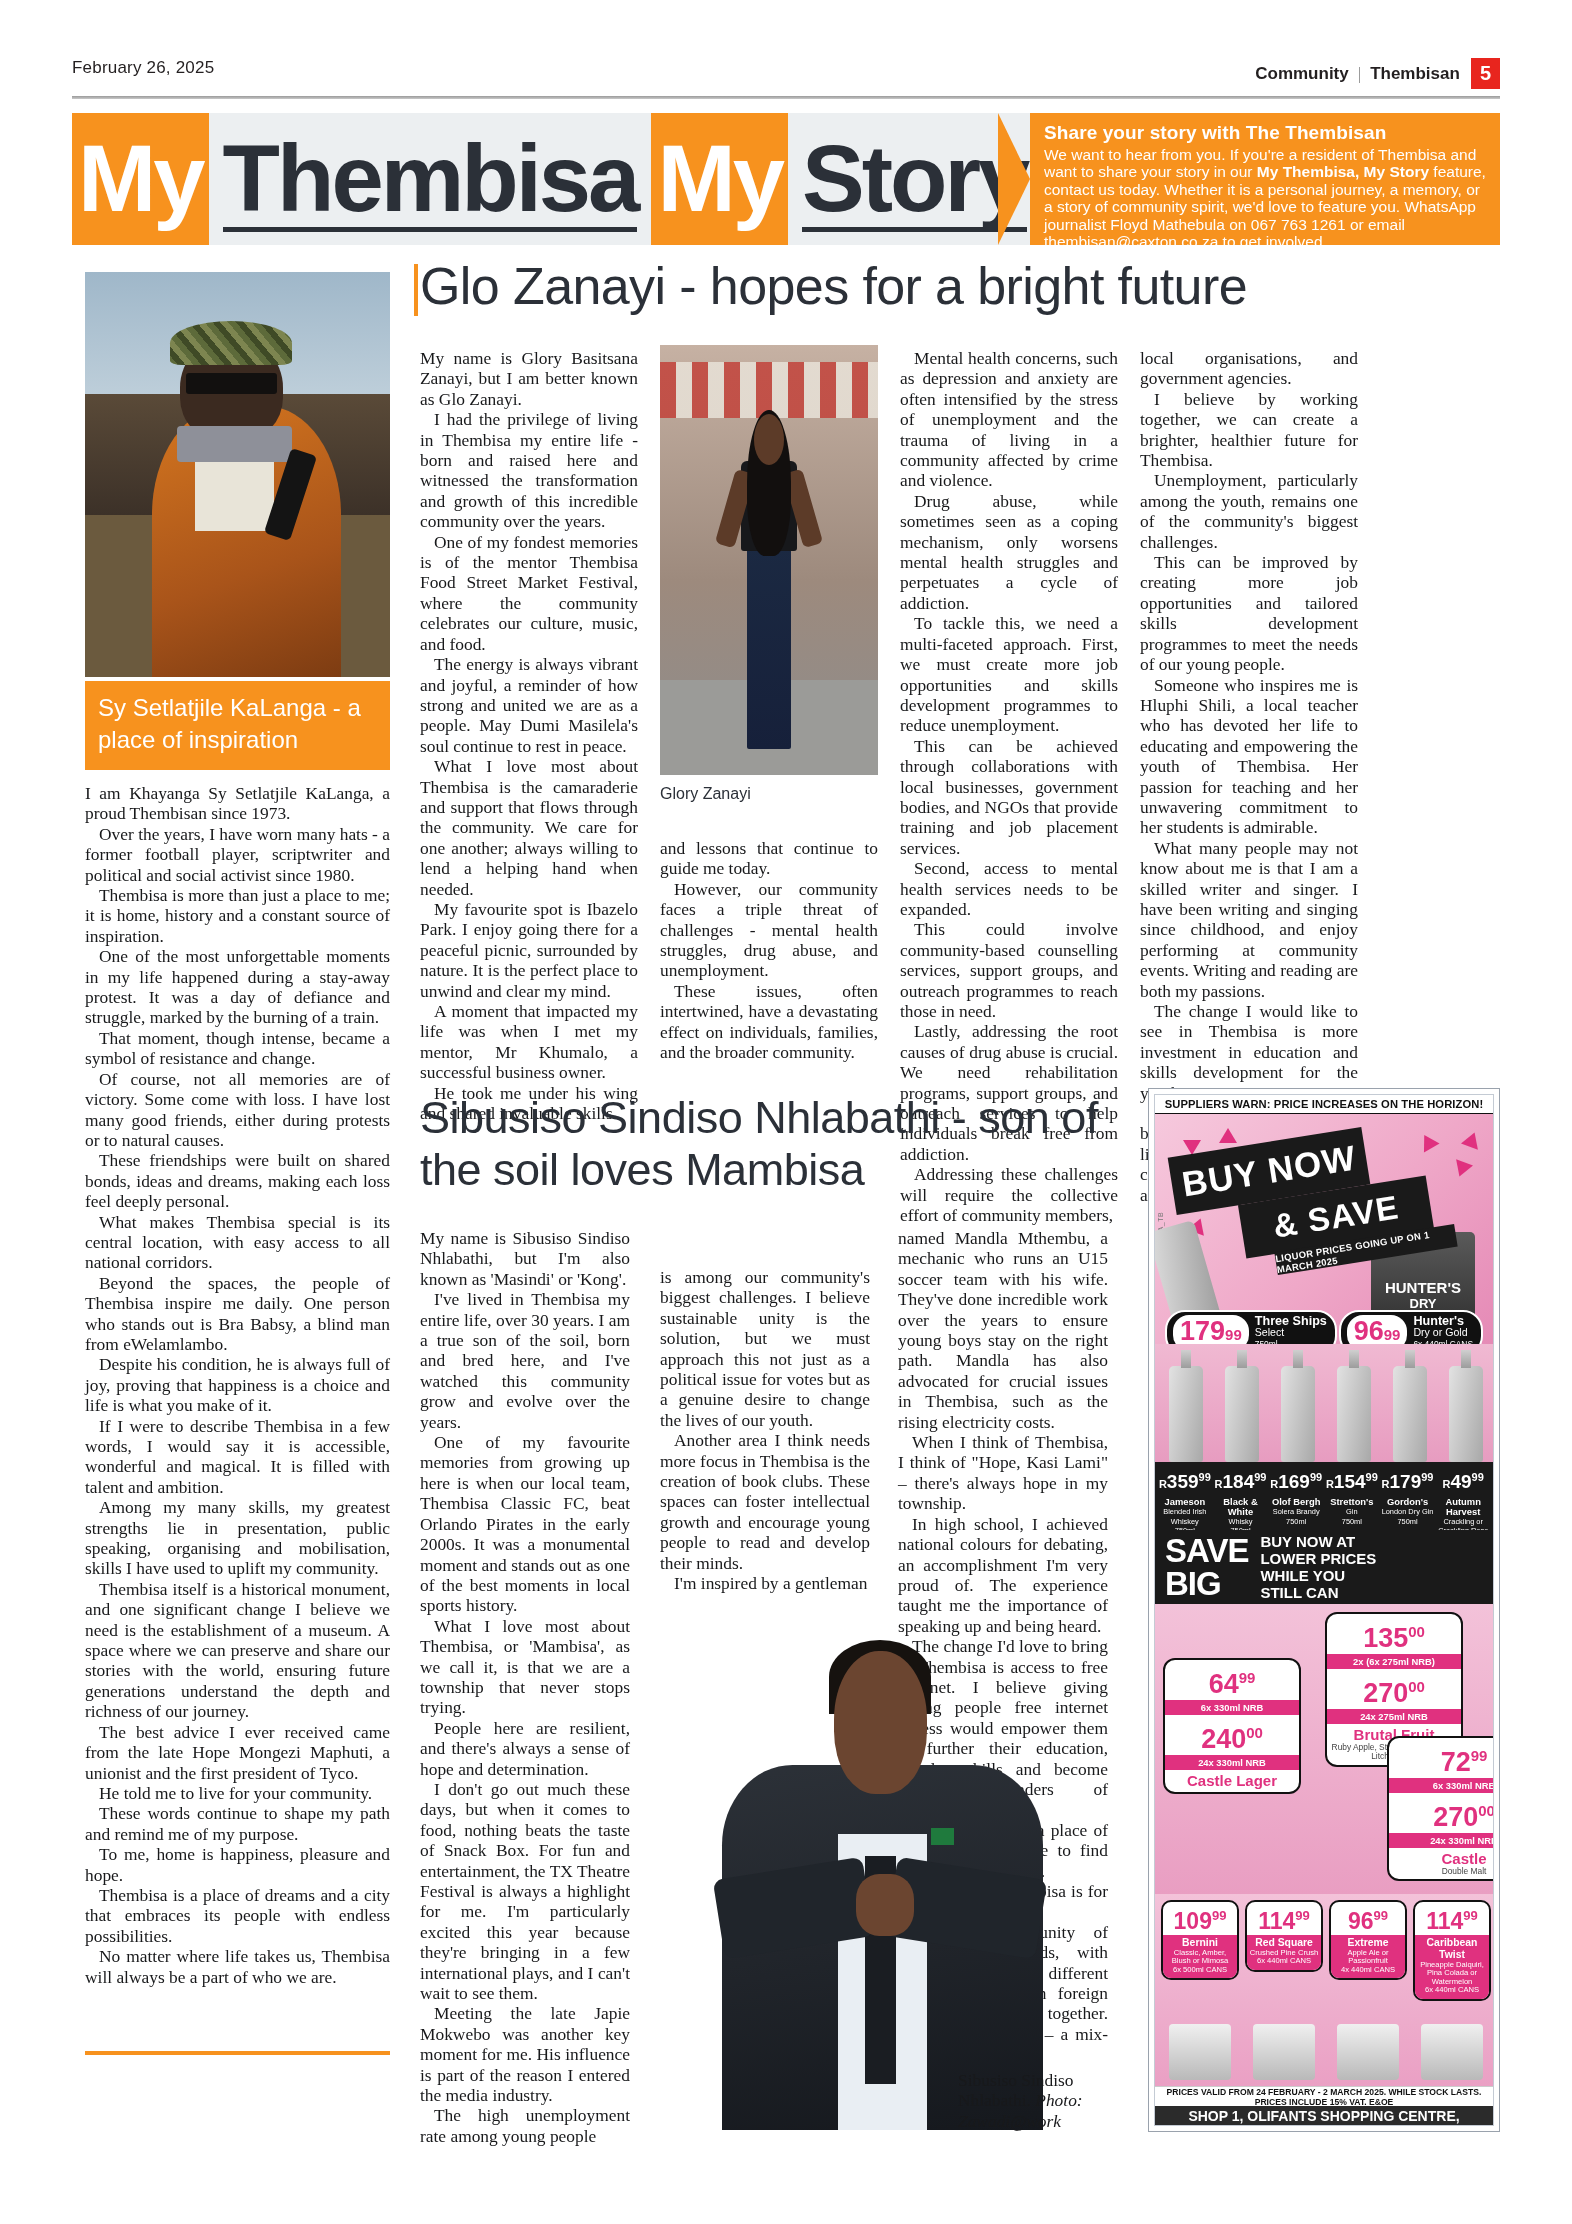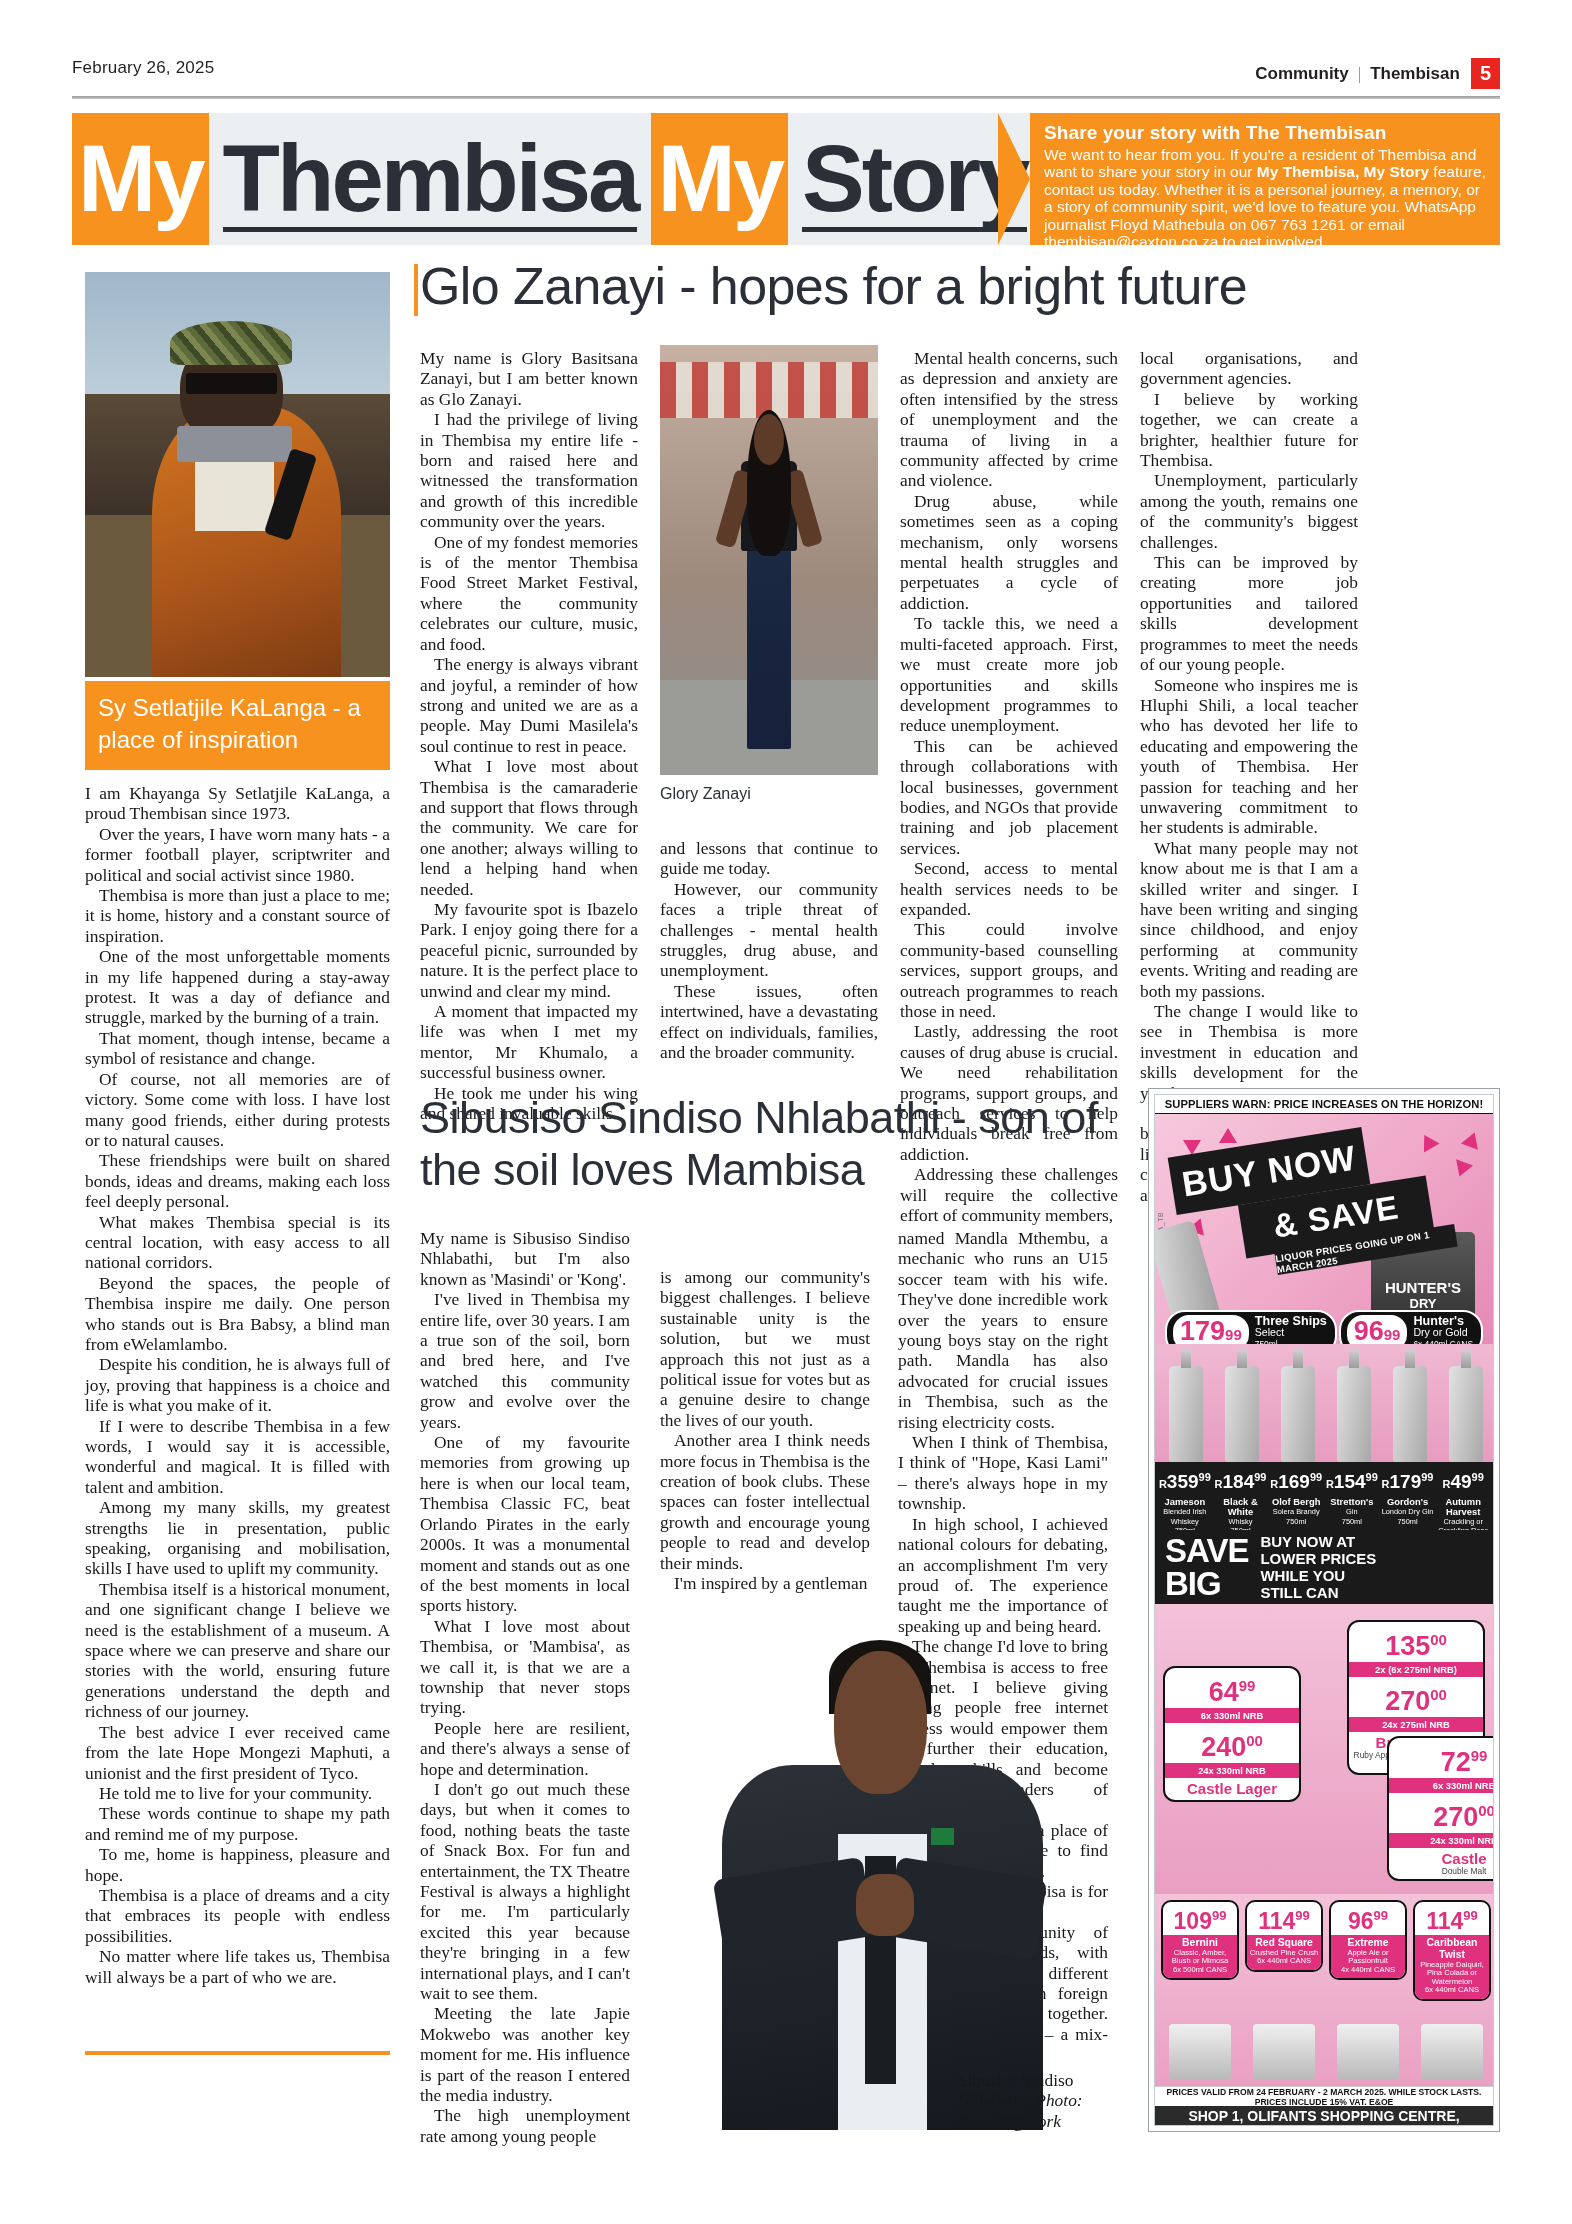--- a/index.html
+++ b/index.html
@@ -295,22 +295,22 @@
   .deal-card {
     position:absolute; background:#fff; border:2px solid #111; border-radius:12px;
     text-align:center; font-family:"Liberation Sans", sans-serif; overflow:hidden;
   }
   .deal-card .pr { color:#e0317f; font-weight:700; font-size:27px; line-height:31px; padding-top:2px; }
   .deal-card .pr sup { font-size:15px; }
   .deal-card .unit { background:#e0317f; color:#fff; font-size:9.4px; font-weight:700; padding:2px 0; }
   .deal-card .nm { color:#e0317f; font-weight:700; font-size:15px; padding:2px 0 0 0; }
   .deal-card .ds { color:#444; font-size:8.4px; line-height:9.4px; padding:0 2px 3px 2px; }
 
-  .dc-castle { left:8px; top:54px; width:138px;margin-top:8px; }
-  .dc-brutal { left:192px; top:8px; width:138px;margin-top:8px; }
+  .dc-castle { left:8px; top:54px; width:138px; }
+  .dc-brutal { left:170px; top:8px; width:138px; }
   .dc-castle2{ left:186px; top:132px; width:154px;margin-left:46px; }
 
   .ad-row4 { position:relative; height:192px; background:linear-gradient(#f3c2d9,#eaa0c4); }
   .mini {
     position:absolute; top:6px; width:78px; background:#fff; border:2px solid #111;
     border-radius:10px; text-align:center; overflow:hidden;
     font-family:"Liberation Sans", sans-serif;
   }
   .mini .pr { color:#e0317f; font-weight:700; font-size:23px; line-height:27px; }
   .mini .pr sup { font-size:13px; }

